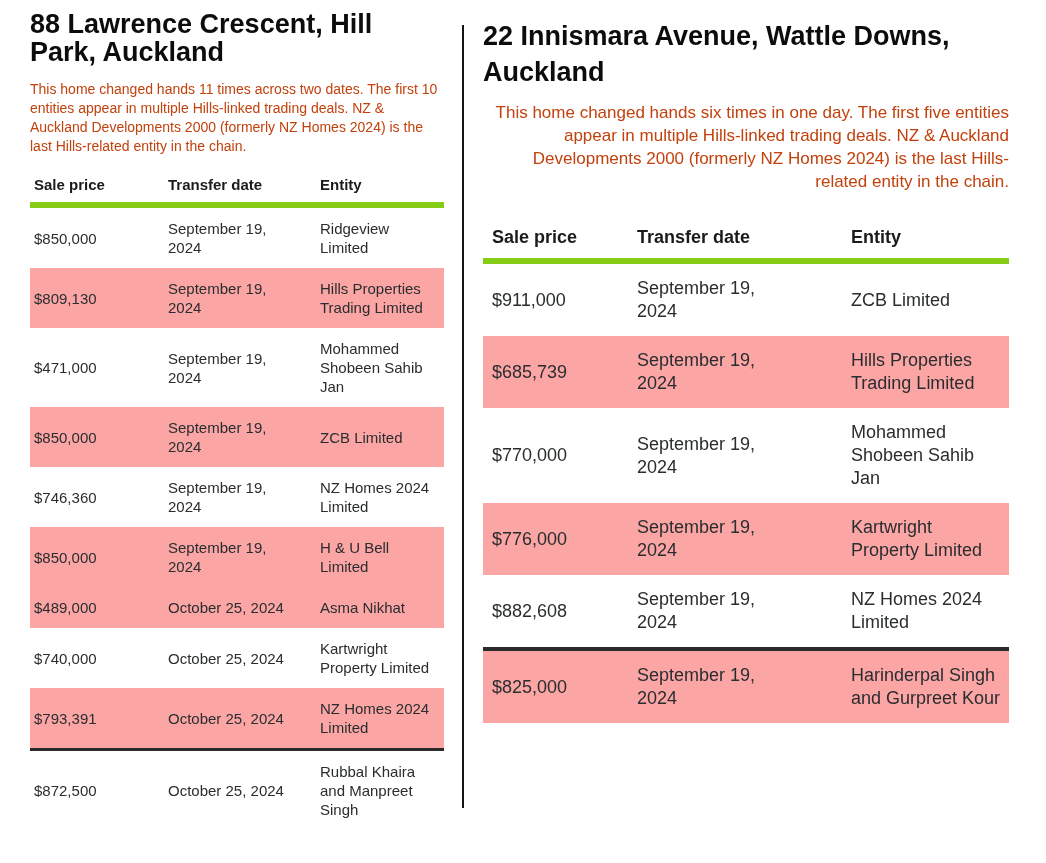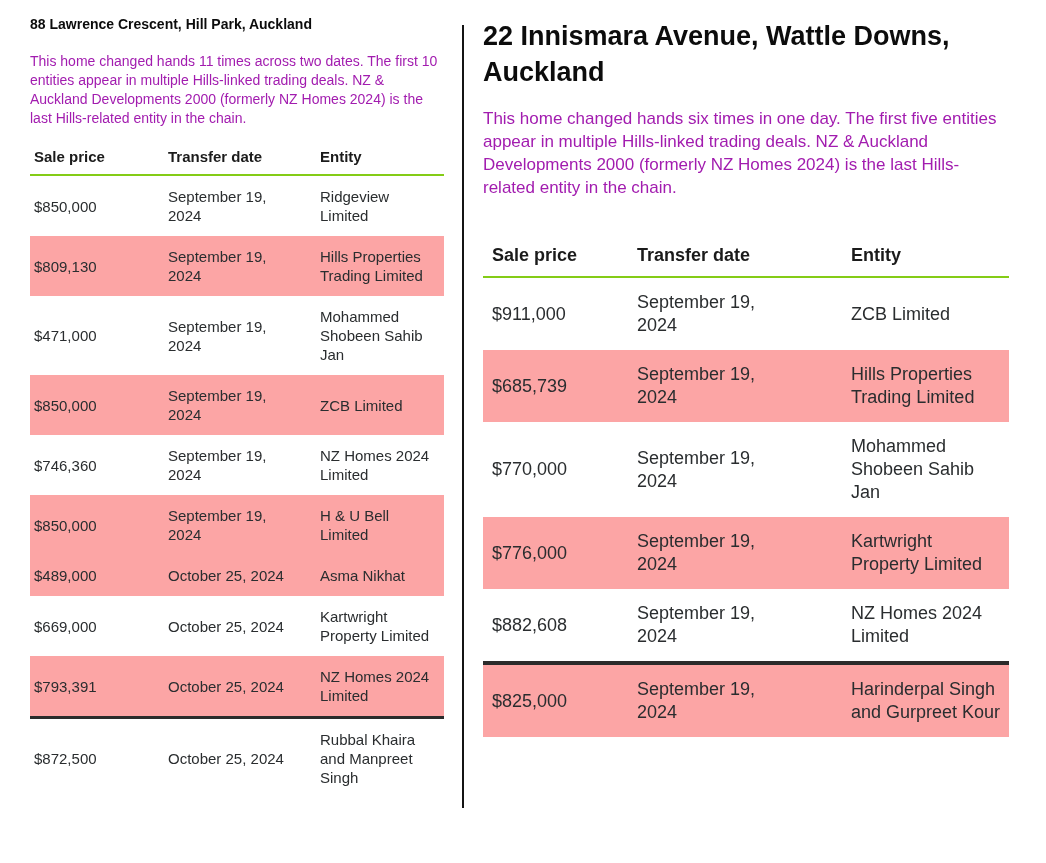--- a/index.html
+++ b/index.html
@@ -14,31 +14,31 @@
   .panel { position: absolute; }
   .panel-left  { left: 30px;  top: 10px; width: 414px; }
   .panel-right { left: 483px; top: 18px; width: 526px; }
 
   .divider {
     position: absolute; left: 462px; top: 25px;
     width: 2px; height: 783px; background: #141414;
   }
 
   .panel h1 { margin: 0; color: #0c0c0c; font-weight: 700; }
-  .panel-left  h1 { font-size: 14px; line-height: 28px; margin-bottom: 14px; }
-  .panel-right h1 { font-size: 27px; line-height: 36px; margin-bottom: 17px; }
+  .panel-left  h1 { font-size: 27px; line-height: 28px; margin-bottom: 14px; }
+  .panel-right h1 { font-size: 27px; line-height: 36px; margin-bottom: 11px; }
 
-  .panel p { margin: 0; color: #a21caf; }
+  .panel p { margin: 0; color: #c2410c; }
   .panel-left  p { font-size: 14px; line-height: 19px; margin-bottom: 16px; }
-  .panel-right p { font-size: 17px; line-height: 23px; margin-bottom: 42px; }
+  .panel-right p { font-size: 17px; line-height: 23px; margin-bottom: 30px; text-align: right; }
 
   table.tbl { border-collapse: collapse; width: 100%; table-layout: fixed; }
   .tbl th {
     text-align: left; font-weight: 700; color: #1b1b1b;
-    border-bottom: 2px solid #84cc16; vertical-align: bottom;
+    border-bottom: 6px solid #84cc16; vertical-align: bottom;
   }
   .tbl-left  th { font-size: 15px; padding: 4px 0 9px 0; }
   .tbl-right th { font-size: 18px; padding: 4px 0 10px 0; }
   .tbl td { vertical-align: middle; color: #2a2d2f; }
   .tbl-left  td { font-size: 15px; line-height: 19px; padding: 11px 0; }
   .tbl-right td { font-size: 18px; line-height: 23px; padding: 13px 0; }
 
   .tbl-left  th:first-child, .tbl-left  td:first-child { padding-left: 4px; }
   .tbl-right th:first-child, .tbl-right td:first-child { padding-left: 9px; }
   .tbl-left  td:last-child { padding-right: 6px; margin-left: 16px; }
@@ -103,21 +103,21 @@
             <td>$850,000</td>
             <td><span class="date">September 19, 2024</span></td>
             <td>H &amp; U Bell Limited</td>
           </tr>
           <tr class="alt">
             <td>$489,000</td>
             <td><span class="date">October 25, 2024</span></td>
             <td>Asma Nikhat</td>
           </tr>
           <tr>
-            <td>$669,000</td>
+            <td>$740,000</td>
             <td><span class="date">October 25, 2024</span></td>
             <td>Kartwright Property Limited</td>
           </tr>
           <tr class="alt">
             <td>$793,391</td>
             <td><span class="date">October 25, 2024</span></td>
             <td>NZ Homes 2024 Limited</td>
           </tr>
           <tr class="sep">
             <td>$872,500</td>

